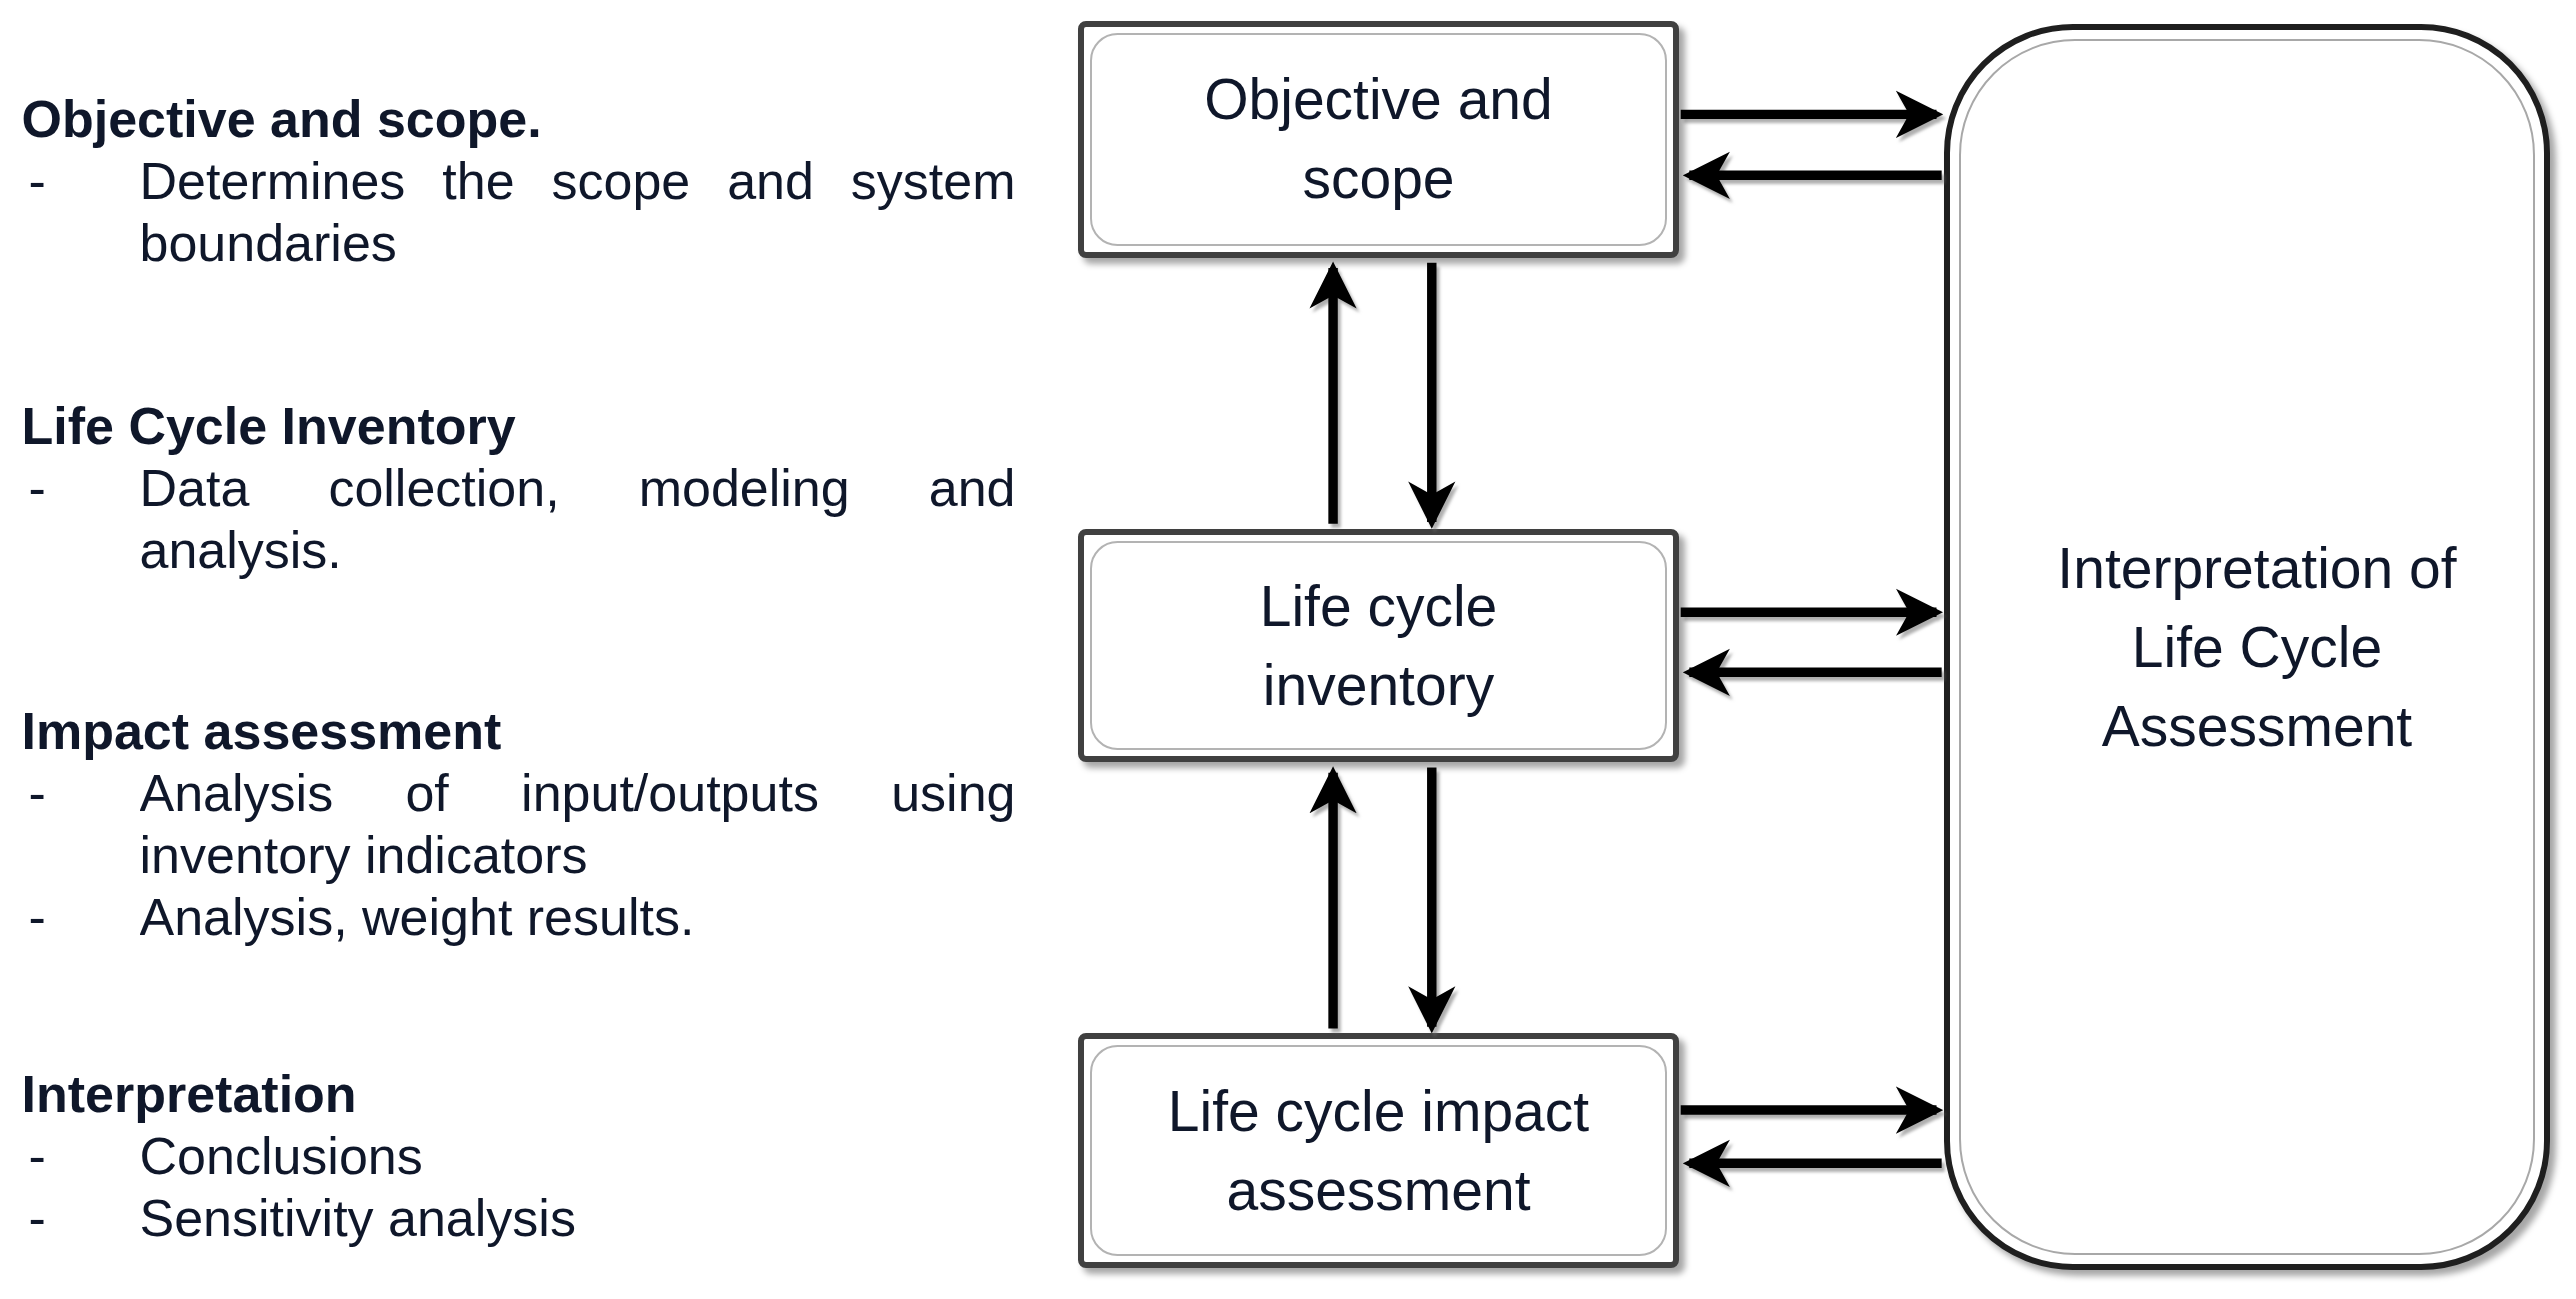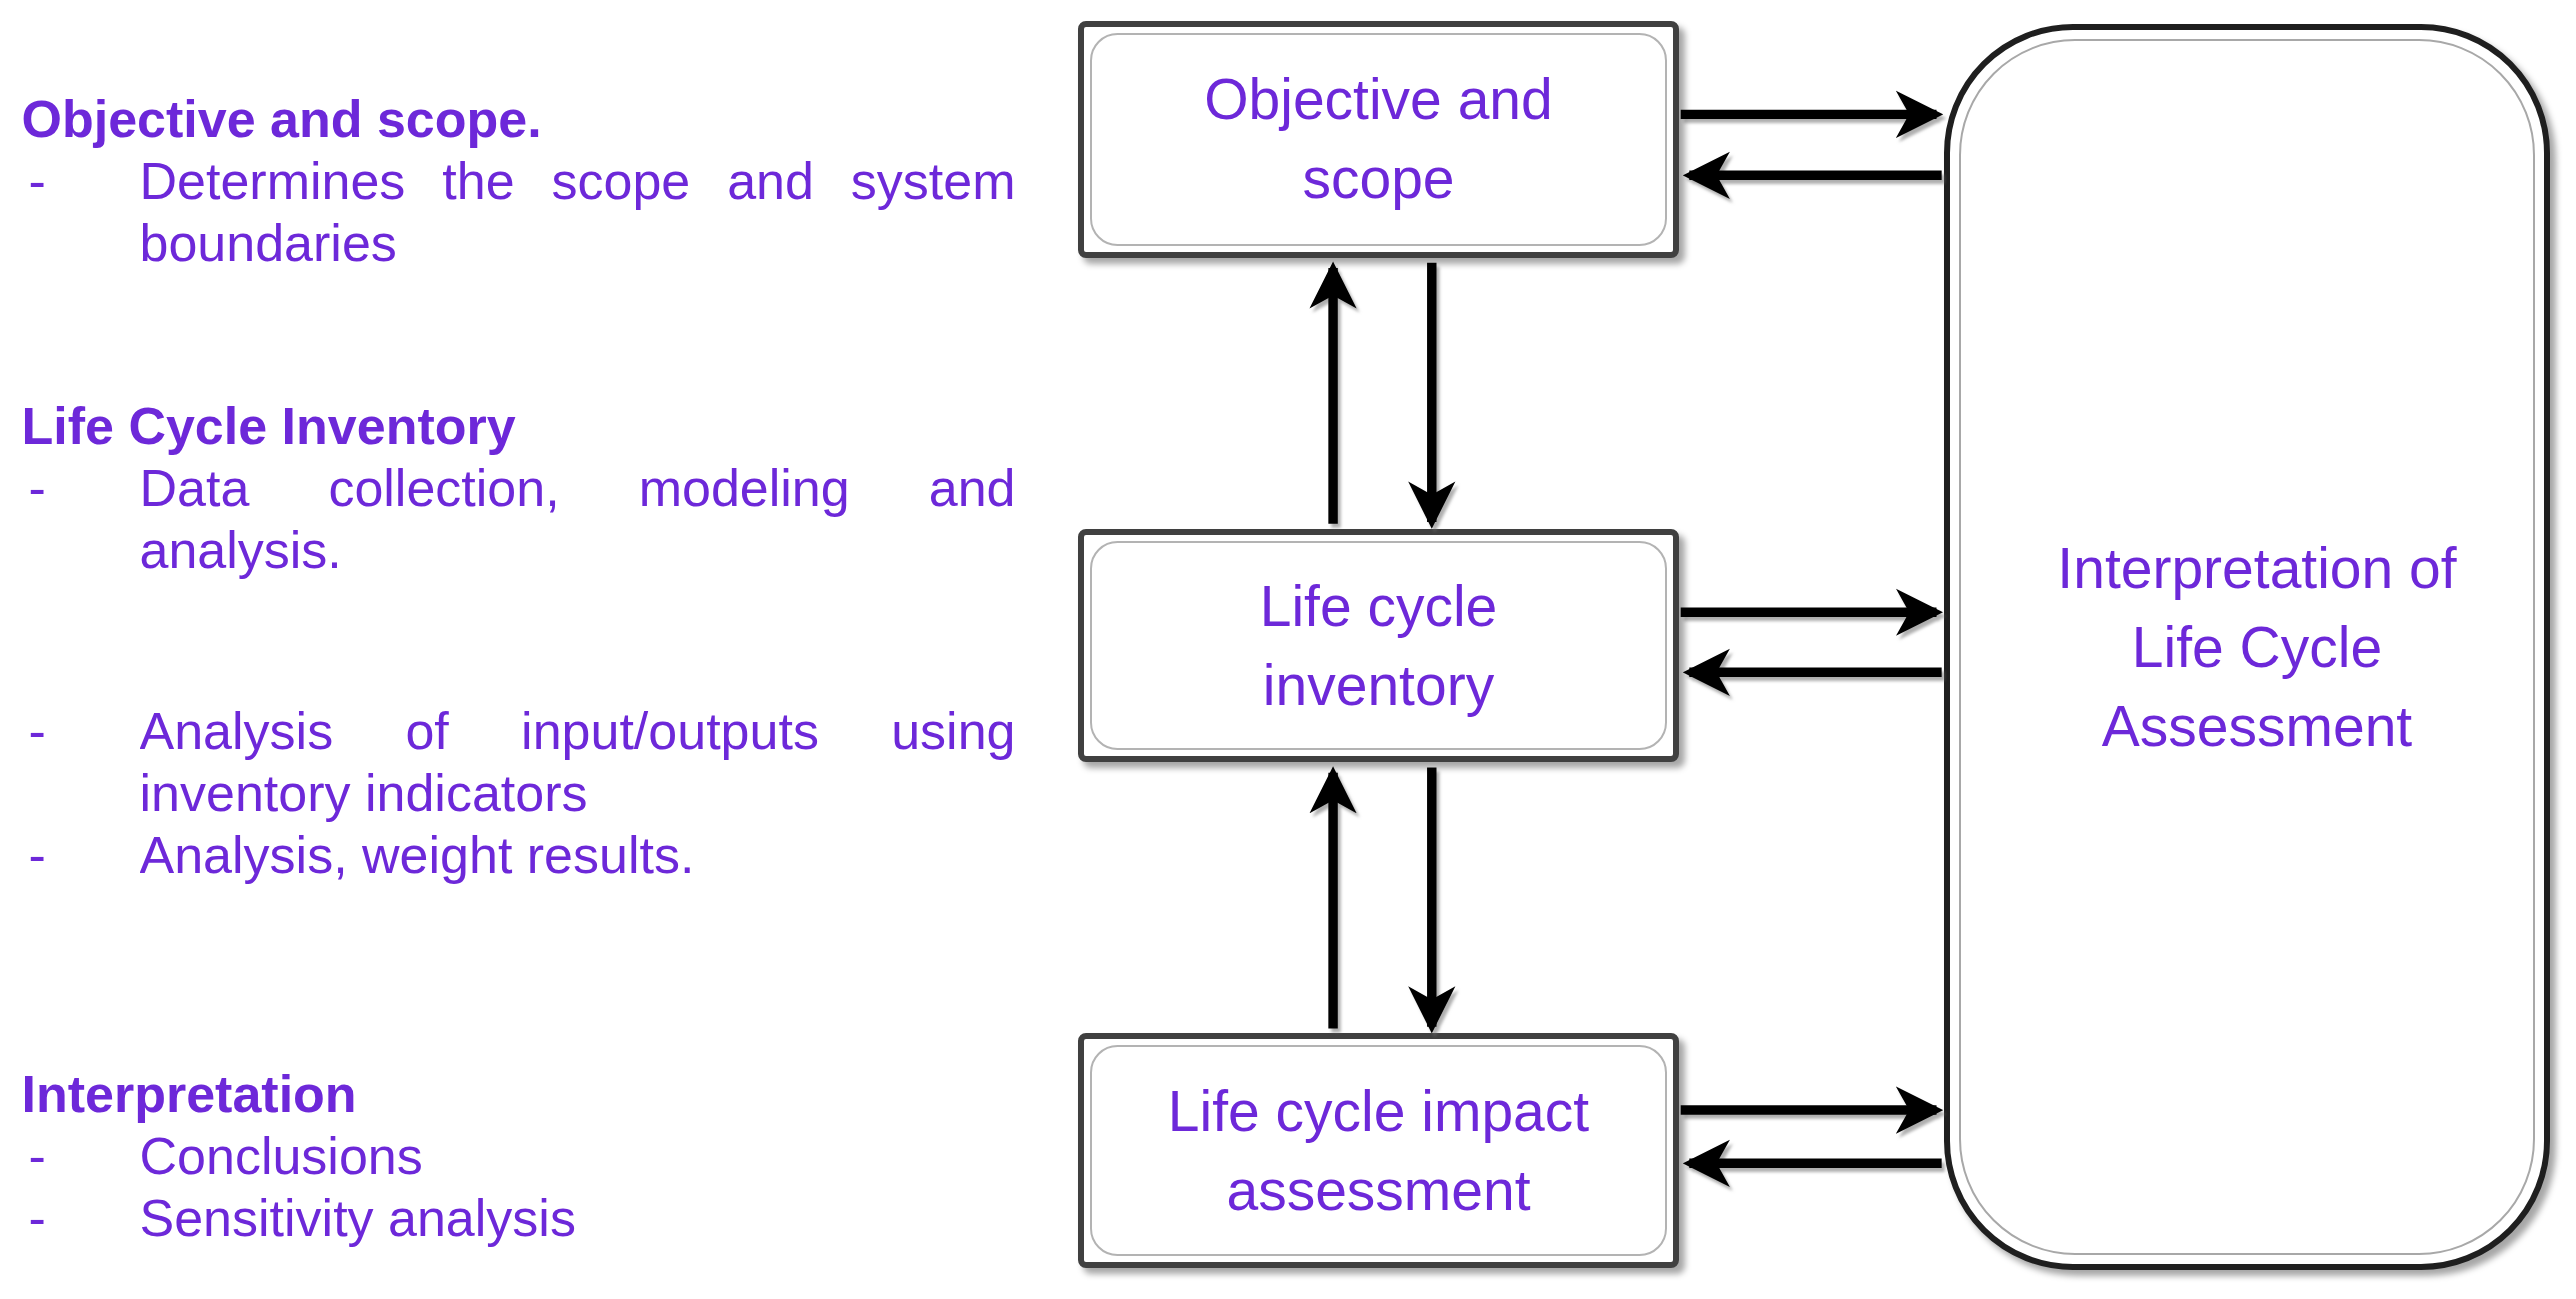--- a/index.html
+++ b/index.html
@@ -2,21 +2,21 @@
 <html style="font-size:13.7px"><head>
 <meta charset="utf-8">
 <style>
   html, body { margin: 0; padding: 0; background: #ffffff; }
   #canvas {
     position: relative;
     width: 2576px;
     height: 1300px;
     background: #ffffff;
     font-family: "Liberation Sans", sans-serif;
-    color: #6d28d9;
+    color: #0f172a;
     overflow: hidden;
   }
 
   
   .section {
     position: absolute;
     left: 21.5px;
     width: 994px;
   }
   .line {
@@ -110,20 +110,21 @@
     <div class="line bullet">
       <span class="dash">-</span>
       <div class="btext justify">Data collection, modeling and</div>
     </div>
     <div class="line bullet">
       <div class="btext">analysis.</div>
     </div>
   </div>
 
   <div class="section" style="top:700px">
+    <div class="line heading">Impact assessment</div>
     <div class="line bullet">
       <span class="dash">-</span>
       <div class="btext justify">Analysis of input/outputs using</div>
     </div>
     <div class="line bullet">
       <div class="btext">inventory indicators</div>
     </div>
     <div class="line bullet">
       <span class="dash">-</span>
       <div class="btext">Analysis, weight results.</div>

